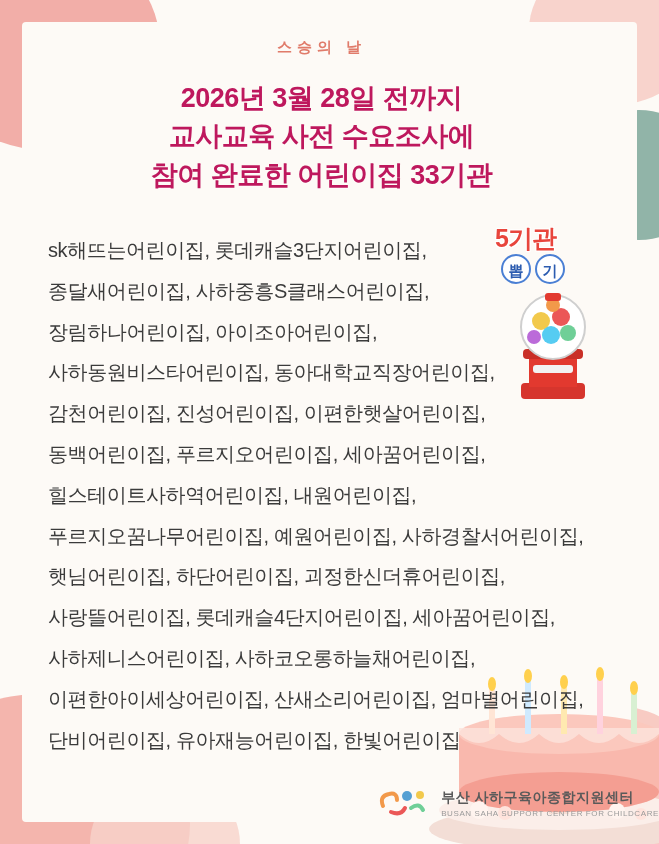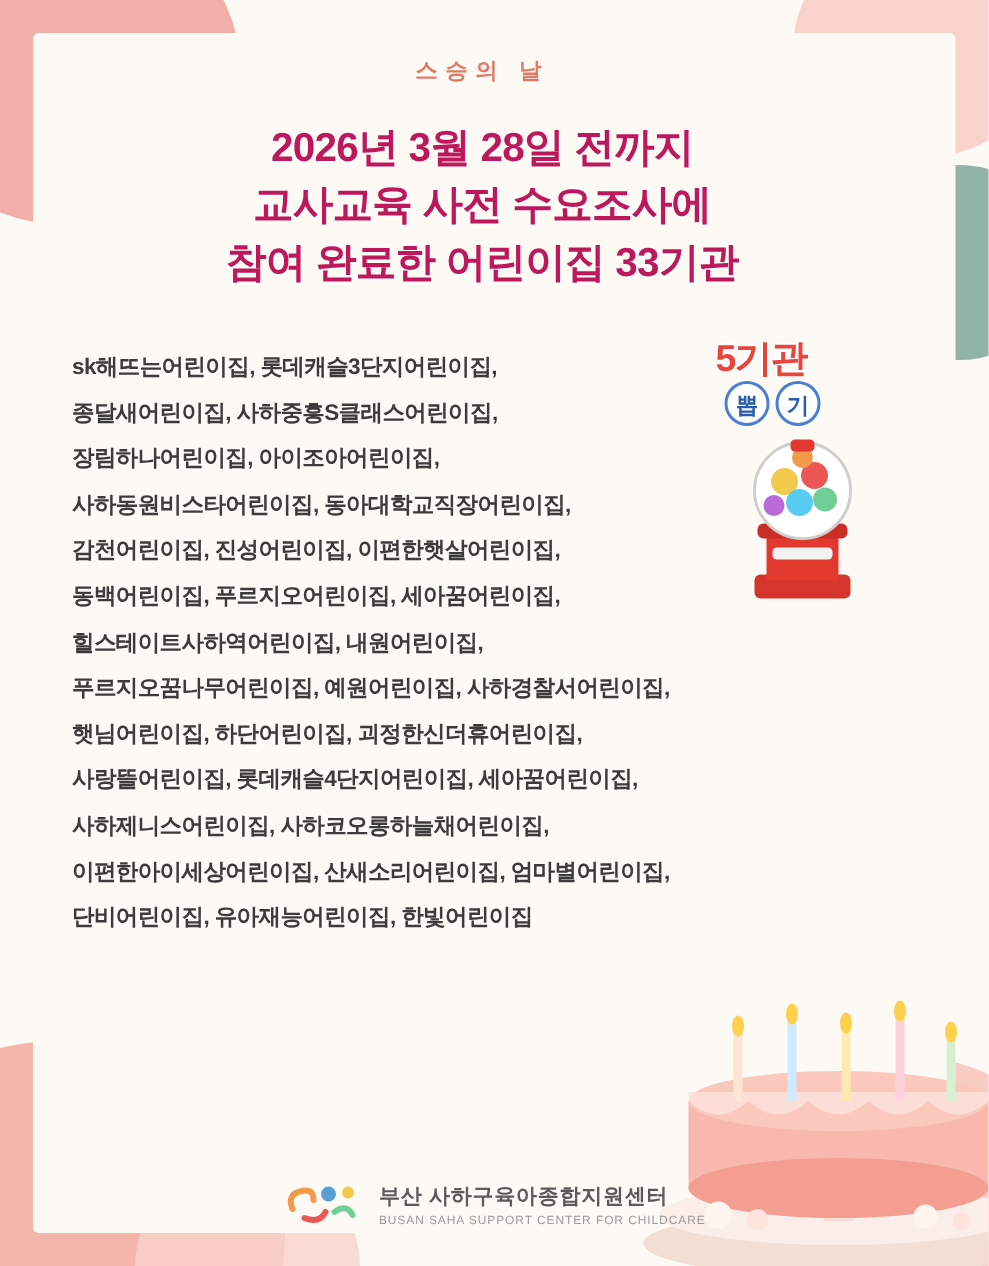--- a/index.html
+++ b/index.html
@@ -85,31 +85,31 @@
     font-weight: 700;
     line-height: 1.42;
     letter-spacing: -0.5px;
     text-shadow: 0 1px 0 rgba(255,255,255,.6);
   }
   .title .line { display: block; }
 
   .list {
     margin: 36px 0 0 14px;
     color: #3b3b3b;
-    font-size: 15px;
+    font-size: 20px;
     line-height: 2.04;
-    font-weight: 700;
+    font-weight: 400;
     letter-spacing: -0.4px;
   }
   .list .row { display: block; white-space: nowrap; }
 
   
   .gumball {
     position: absolute;
-    right: 60px;
+    right: 42px;
     top: 222px;
     width: 130px;
     height: 185px;
     z-index: 7;
   }
   .gum-label {
     position: absolute;
     top: 0; left: 8px;
     font-size: 25px;
     font-weight: 800;
@@ -136,21 +136,21 @@
     font-weight: 800;
   }
 
   
   .footer {
     position: absolute;
     bottom: 24px;
     left: 0; right: 0;
     display: flex;
     align-items: center;
-    justify-content: center;
+    justify-content: flex-end;
     gap: 12px;
     z-index: 8;
   }
   .footer-text .ft-main {
     color: #5a5a5a;
     font-size: 14px;
     font-weight: 700;
     letter-spacing: 0.5px;
   }
   .footer-text .ft-sub {

